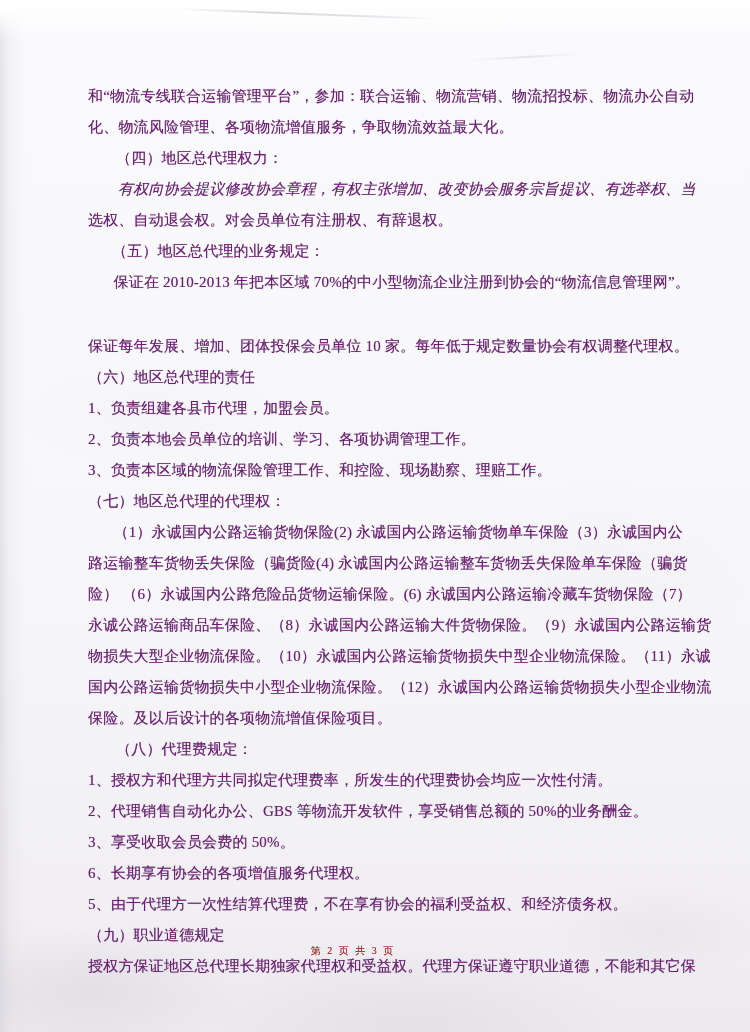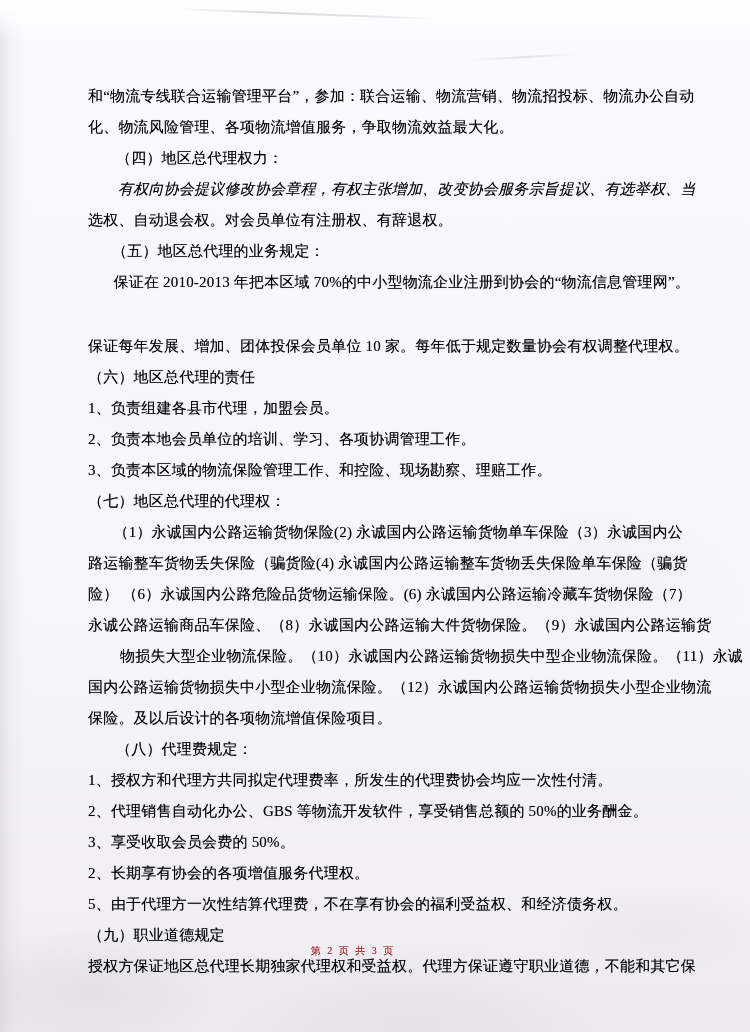--- a/index.html
+++ b/index.html
@@ -51,21 +51,21 @@
     height: 1.5px;
     background: linear-gradient(90deg, rgba(195,193,202,0) 0%, rgba(195,193,202,0.4) 50%, rgba(195,193,202,0) 100%);
     transform: rotate(-3deg);
   }
   
   .content {
     position: absolute;
     top: 81px;
     left: 88px;
     width: 620px;
-    color: #000000;
+    color: #701a75;
     font-size: 15px;
     letter-spacing: 0.2px;
     text-shadow: 0 0 0.7px rgba(44,44,56,0.55);
   }
   .line {
     height: 31px;
     line-height: 31px;
     white-space: nowrap;
   }
   .footer {
@@ -98,26 +98,26 @@
     <div class="line" style="text-indent: 0em; margin-top: 33px;">保证每年发展、增加、团体投保会员单位 10 家。每年低于规定数量协会有权调整代理权。</div>
     <div class="line" style="text-indent: 0em;">（六）地区总代理的责任</div>
     <div class="line" style="text-indent: 0em;">1、负责组建各县市代理，加盟会员。</div>
     <div class="line" style="text-indent: 0em;">2、负责本地会员单位的培训、学习、各项协调管理工作。</div>
     <div class="line" style="text-indent: 0em;">3、负责本区域的物流保险管理工作、和控险、现场勘察、理赔工作。</div>
     <div class="line" style="text-indent: 0em;">（七）地区总代理的代理权：</div>
     <div class="line" style="text-indent: 1.7em;">（1）永诚国内公路运输货物保险(2) 永诚国内公路运输货物单车保险（3）永诚国内公</div>
     <div class="line" style="text-indent: 0em;">路运输整车货物丢失保险（骗货险(4) 永诚国内公路运输整车货物丢失保险单车保险（骗货</div>
     <div class="line" style="text-indent: 0em;">险）  （6）永诚国内公路危险品货物运输保险。(6) 永诚国内公路运输冷藏车货物保险（7）</div>
     <div class="line" style="text-indent: 0em;">永诚公路运输商品车保险、（8）永诚国内公路运输大件货物保险。（9）永诚国内公路运输货</div>
-    <div class="line" style="text-indent: 0em; margin-left: 32px;">物损失大型企业物流保险。（10）永诚国内公路运输货物损失中型企业物流保险。（11）永诚</div>
+    <div class="line" style="text-indent: 0em;">物损失大型企业物流保险。（10）永诚国内公路运输货物损失中型企业物流保险。（11）永诚</div>
     <div class="line" style="text-indent: 0em;">国内公路运输货物损失中小型企业物流保险。（12）永诚国内公路运输货物损失小型企业物流</div>
     <div class="line" style="text-indent: 0em;">保险。及以后设计的各项物流增值保险项目。</div>
     <div class="line" style="text-indent: 0em; margin-left: 28px;">（八）代理费规定：</div>
     <div class="line" style="text-indent: 0em;">1、授权方和代理方共同拟定代理费率，所发生的代理费协会均应一次性付清。</div>
     <div class="line" style="text-indent: 0em;">2、代理销售自动化办公、GBS 等物流开发软件，享受销售总额的 50%的业务酬金。</div>
     <div class="line" style="text-indent: 0em;">3、享受收取会员会费的 50%。</div>
-    <div class="line" style="text-indent: 0em;">2、长期享有协会的各项增值服务代理权。</div>
+    <div class="line" style="text-indent: 0em;">6、长期享有协会的各项增值服务代理权。</div>
     <div class="line" style="text-indent: 0em;">5、由于代理方一次性结算代理费，不在享有协会的福利受益权、和经济债务权。</div>
     <div class="line" style="text-indent: 0em;">（九）职业道德规定</div>
     <div class="line" style="text-indent: 0em;">授权方保证地区总代理长期独家代理权和受益权。代理方保证遵守职业道德，不能和其它保</div>
   </div>
 
 <div class="footer">第 2 页 共 3 页</div>
 
 </body></html>

